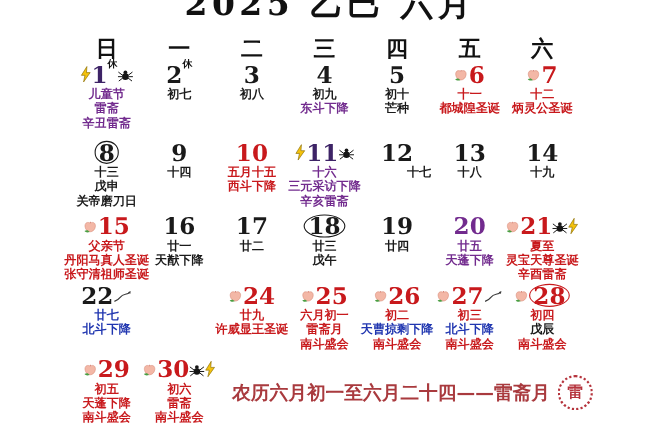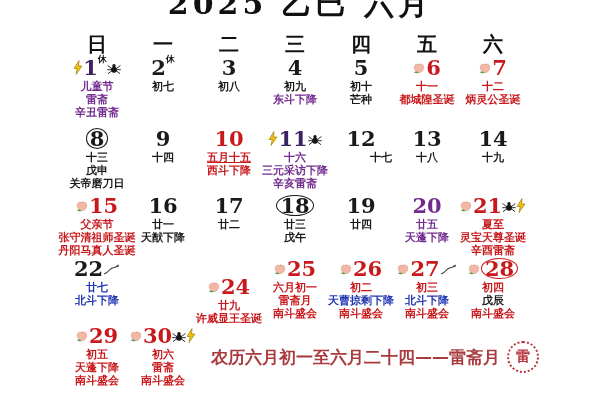--- a/index.html
+++ b/index.html
@@ -146,21 +146,21 @@
     <div class="cell" style="grid-area: 2 / 2;">
       <div class="numline">
         <span style="color: rgb(26, 26, 26);">9</span>
       </div>
       <div class="line" style="color: rgb(26, 26, 26);">十四</div>
     </div>
     <div class="cell" style="grid-area: 2 / 3;">
       <div class="numline">
         <span style="color: rgb(200, 25, 28);">10</span>
       </div>
-      <div class="line" style="color: rgb(200, 25, 28); text-decoration: underline;">五月十五</div>
+      <div class="line" style="color: rgb(200, 25, 28);">五月十五</div>
       <div class="line" style="color: rgb(200, 25, 28); text-align: right;">西斗下降</div>
     </div>
     <div class="cell" style="grid-area: 2 / 4;">
       <div class="numline">
         <span class="icn"><svg width="10" height="15" viewBox="0 0 10 14">
             <polygon points="6,0 1,8 4.2,8 3,14 9,5.5 5.6,5.5" fill="#f4c20d" stroke="#8a6d00" stroke-width="0.6"></polygon>
           </svg></span>
         <span style="color: rgb(61, 35, 102);">11</span>
         <span class="icn"><svg width="14" height="13" viewBox="0 0 14 12">
             <circle cx="7" cy="7.2" r="3" fill="#151515"></circle>
@@ -200,22 +200,22 @@
     <div class="cell" style="grid-area: 3 / 1;">
       <div class="numline">
         <span class="icn" style="margin-right: 1px;"><svg width="12" height="13" viewBox="0 0 12 12">
             <path d="M6 2.2 C2.6 0.6 0.9 3 1.3 5.6 C1.7 8.6 4 10.2 6 10.2 C8 10.2 10.3 8.6 10.7 5.6 C11.1 3 9.4 0.6 6 2.2 Z" fill="#f3b7a6" stroke="#d98a75" stroke-width="0.5"></path>
             <path d="M6 2.2 C5.4 1.2 6.8 0.4 6.4 2.1 Z" fill="#c94a35"></path>
             <path d="M0.8 9.6 C2.6 8.4 4.4 8.9 5.4 10.4 C3.4 11.2 1.6 10.7 0.8 9.6 Z" fill="#4a9e42"></path>
           </svg></span>
         <span style="color: rgb(200, 25, 28);">15</span>
       </div>
       <div class="line" style="color: rgb(200, 25, 28);">父亲节</div>
+      <div class="line" style="color: rgb(200, 25, 28);">丹阳马真人圣诞</div>
       <div class="line" style="color: rgb(200, 25, 28);">张守清祖师圣诞</div>
-      <div class="line" style="color: rgb(200, 25, 28);">丹阳马真人圣诞</div>
     </div>
     <div class="cell" style="grid-area: 3 / 2;">
       <div class="numline">
         <span style="color: rgb(26, 26, 26);">16</span>
       </div>
       <div class="line" style="color: rgb(26, 26, 26);">廿一</div>
       <div class="line" style="color: rgb(26, 26, 26);">天猷下降</div>
     </div>
     <div class="cell" style="grid-area: 3 / 3;">
       <div class="numline">
@@ -275,21 +275,21 @@
       <div class="numline">
         <span style="color: rgb(26, 26, 26);">22</span>
         <span class="icn"><svg width="17" height="12" viewBox="0 0 17 12">
             <path d="M1 10 Q4 9 6 6.5 T11 3.5 T15 1.6" stroke="#3a3a3a" stroke-width="1.1" fill="none"></path>
             <path d="M15.8 0.6 L13.4 1.6 L15.4 3.2 Z" fill="#3a3a3a"></path>
           </svg></span>
       </div>
       <div class="line" style="color: rgb(32, 54, 176);">廿七</div>
       <div class="line" style="color: rgb(32, 54, 176);">北斗下降</div>
     </div>
-    <div class="cell" style="grid-area: 4 / 3; justify-content: flex-end;">
+    <div class="cell" style="grid-area: 4 / 3;">
       <div class="numline">
         <span class="icn" style="margin-right: 1px;"><svg width="12" height="13" viewBox="0 0 12 12">
             <path d="M6 2.2 C2.6 0.6 0.9 3 1.3 5.6 C1.7 8.6 4 10.2 6 10.2 C8 10.2 10.3 8.6 10.7 5.6 C11.1 3 9.4 0.6 6 2.2 Z" fill="#f3b7a6" stroke="#d98a75" stroke-width="0.5"></path>
             <path d="M6 2.2 C5.4 1.2 6.8 0.4 6.4 2.1 Z" fill="#c94a35"></path>
             <path d="M0.8 9.6 C2.6 8.4 4.4 8.9 5.4 10.4 C3.4 11.2 1.6 10.7 0.8 9.6 Z" fill="#4a9e42"></path>
           </svg></span>
         <span style="color: rgb(200, 25, 28);">24</span>
       </div>
       <div class="line" style="color: rgb(200, 25, 28);">廿九</div>
       <div class="line" style="color: rgb(200, 25, 28);">许威显王圣诞</div>

